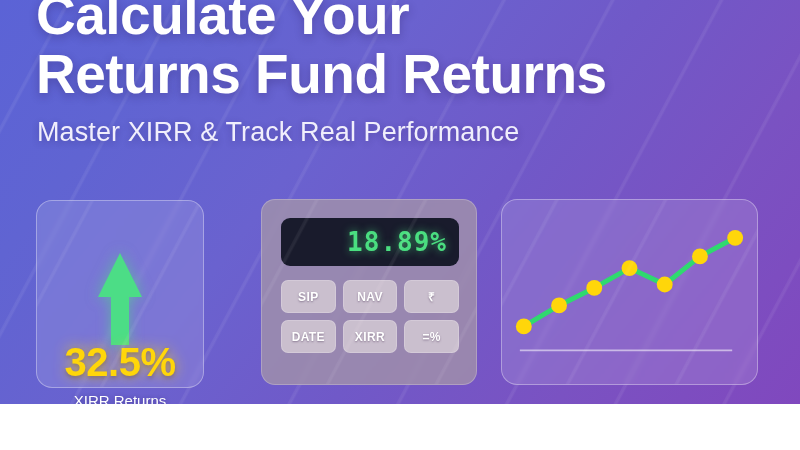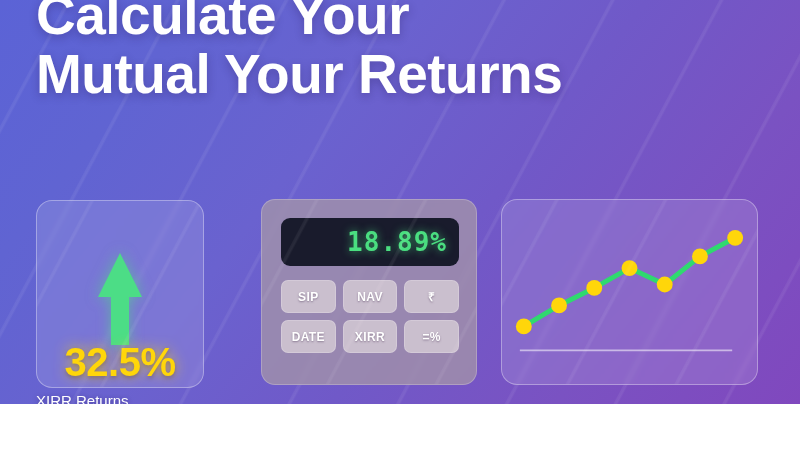--- a/index.html
+++ b/index.html
@@ -120,21 +120,21 @@
     font-weight:bold;
     font-size:40px;
     letter-spacing:-0.5px;
     text-shadow:0 0 14px rgba(255,214,10,0.75), 0 2px 4px rgba(60,30,0,0.35);
   }
 
   .metric-label{
     position:absolute;
     left:36px; top:392px;
     width:168px;
-    text-align:left;
+    text-align:center;
     color:#ffffff;
     font-size:15px;
     text-shadow:0 1px 5px rgba(40,25,90,0.45);
   }
 
   
   #calculator-card{
     left:261px; top:199px; width:216px; height:186px;
     background:rgba(168,152,166,0.72);
     border:1px solid rgba(255,255,255,0.22);
@@ -217,23 +217,24 @@
 </style>
 </head>
 <body>
 
 <div id="stage">
 
   <div id="streaks"></div>
 
   <div class="headline">
     <span class="l1">Calculate Your</span>
-    <span class="l2">Mutual Your Returns</span>
-  </div>
-
+    <span class="l2">Returns Fund Returns</span>
+  </div>
+
+  <div class="subtitle">Master XIRR &amp; Track Real Performance</div>
 
   <div class="card" id="metric-card">
     <div class="arrow-wrap">
       <div class="arrow-up">
         <div class="head"></div>
         <div class="shaft"></div>
       </div>
     </div>
     <div class="metric-value">32.5%</div>
   </div>

